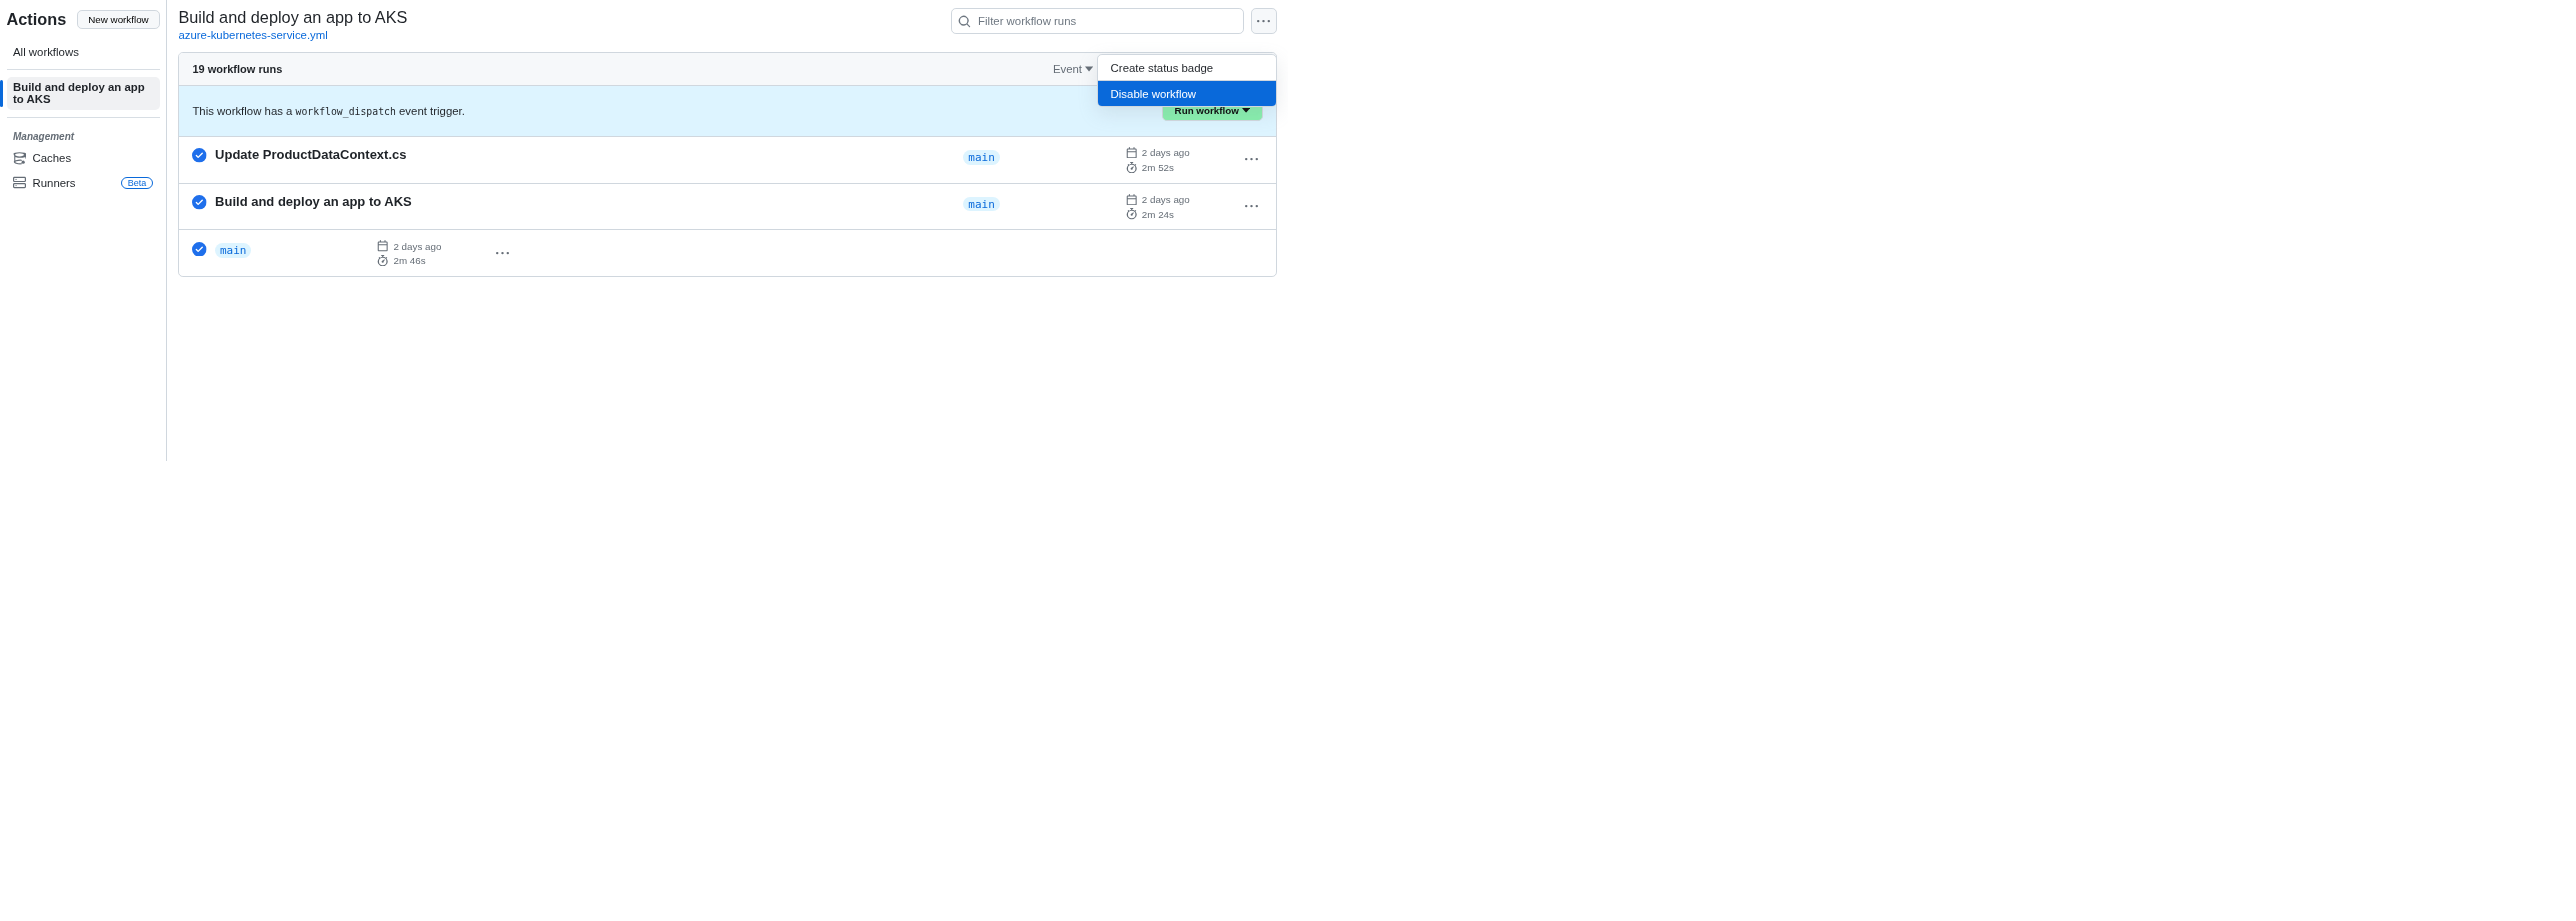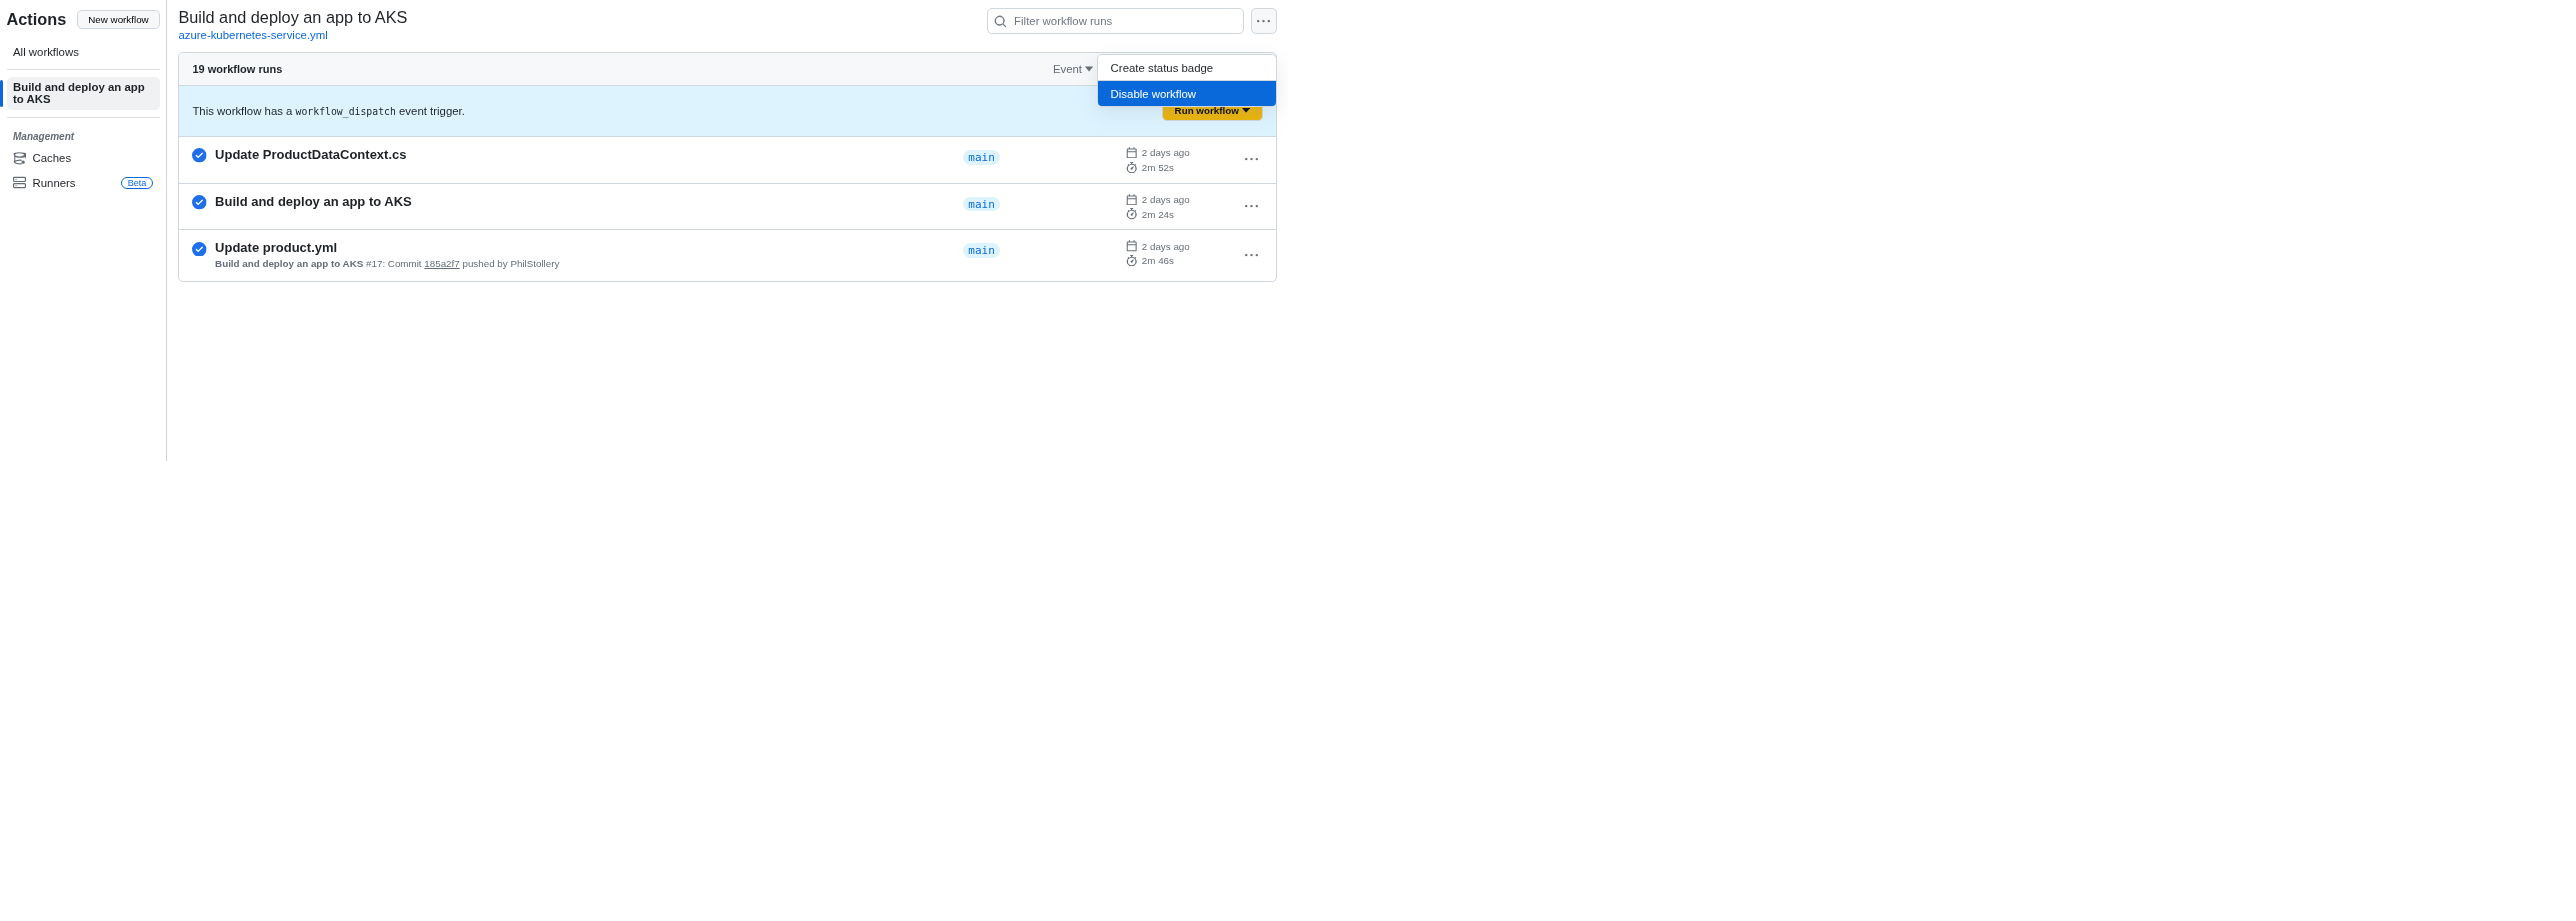--- a/index.html
+++ b/index.html
@@ -120,21 +120,21 @@
     align-items: center;
     gap: 6.5px;
     position: relative;
   }
   .search-wrap {
     position: relative;
     display: flex;
     align-items: center;
   }
   .search-input {
-    width: 257px;
+    width: 293px;
     height: 26px;
     border: 0.8px solid #d0d7de;
     border-radius: 4.9px;
     padding: 0 8.1px 0 26px;
     font-size: 11.4px;
     background: #fff;
   }
   .search-input::placeholder { color: #6e7781; }
   .search-icon {
     position: absolute;
@@ -210,21 +210,21 @@
   .dispatch-text code {
     font-family: ui-monospace, SFMono-Regular, Consolas, monospace;
     font-size: 9.8px;
   }
   .run-wf-btn {
     font-size: 9.8px;
     font-weight: 600;
     padding: 4.1px 11.4px;
     border: 0.8px solid #d0d7de;
     border-radius: 4.9px;
-    background: #eab308;
+    background: #86efac;
     cursor: pointer;
     display: flex; align-items: center; gap: 3.3px;
   }
   .run-row {
     display: flex;
     align-items: flex-start;
     padding: 9.8px 13px;
     border-bottom: 0.8px solid #d0d7de;
     gap: 8.1px;
   }
@@ -458,27 +458,20 @@
       <svg viewBox="0 0 16 16" width="13" height="13">
               <use href="#i-kebab"></use>
             </svg>
     </div>
   </div>
 
   <div class="run-row">
     <svg class="status-icon status-success" viewBox="0 0 18 18" width="14.6" height="14.6">
             <use href="#i-check-circle"></use>
           </svg>
-    <div class="run-main">
-      <div class="run-title">Update product.yml</div>
-      <div class="run-sub">
-        <span class="wf-name">Build and deploy an app to AKS</span>
-        <span> #17</span><span>: Commit </span><span class="commit-sha">185a2f7</span><span> pushed by PhilStollery</span>
-      </div>
-    </div>
     <div class="run-branch-col">
       <span class="branch-tag">main</span>
     </div>
     <div class="run-meta-col">
       <div class="run-meta-line">
         <svg viewBox="0 0 14 14" width="11.4" height="11.4">
                 <use href="#i-calendar"></use>
               </svg>
         <span>2 days ago</span>
       </div>

